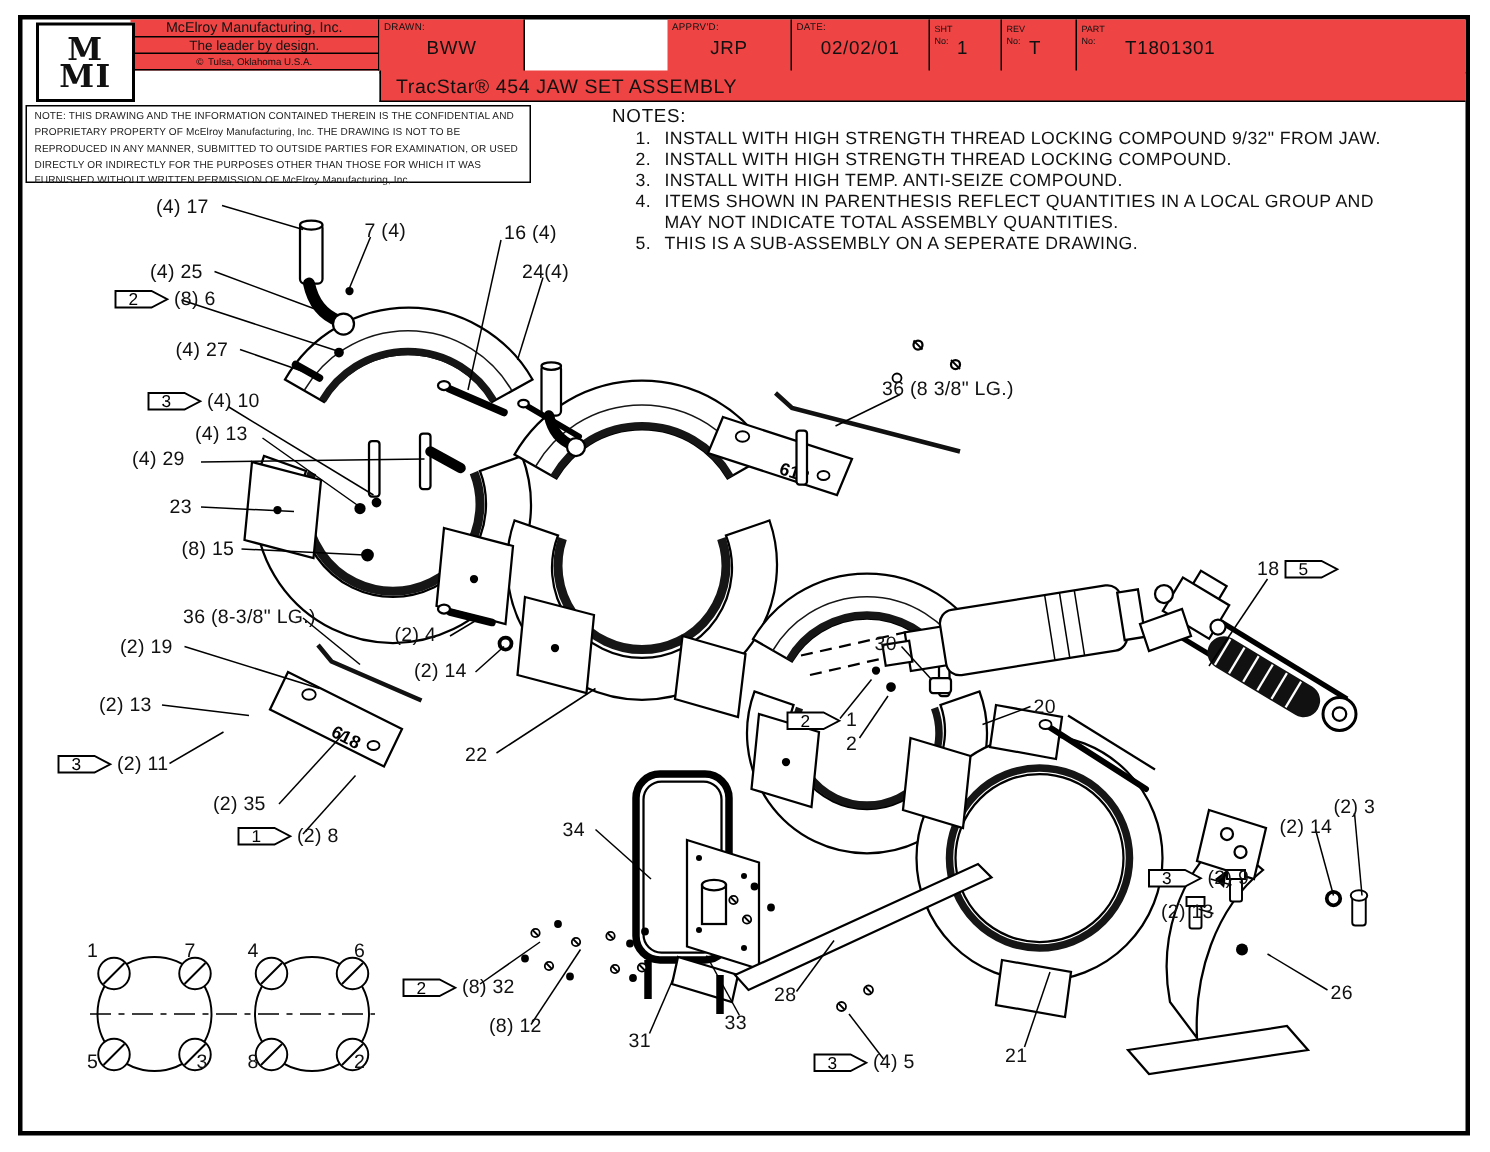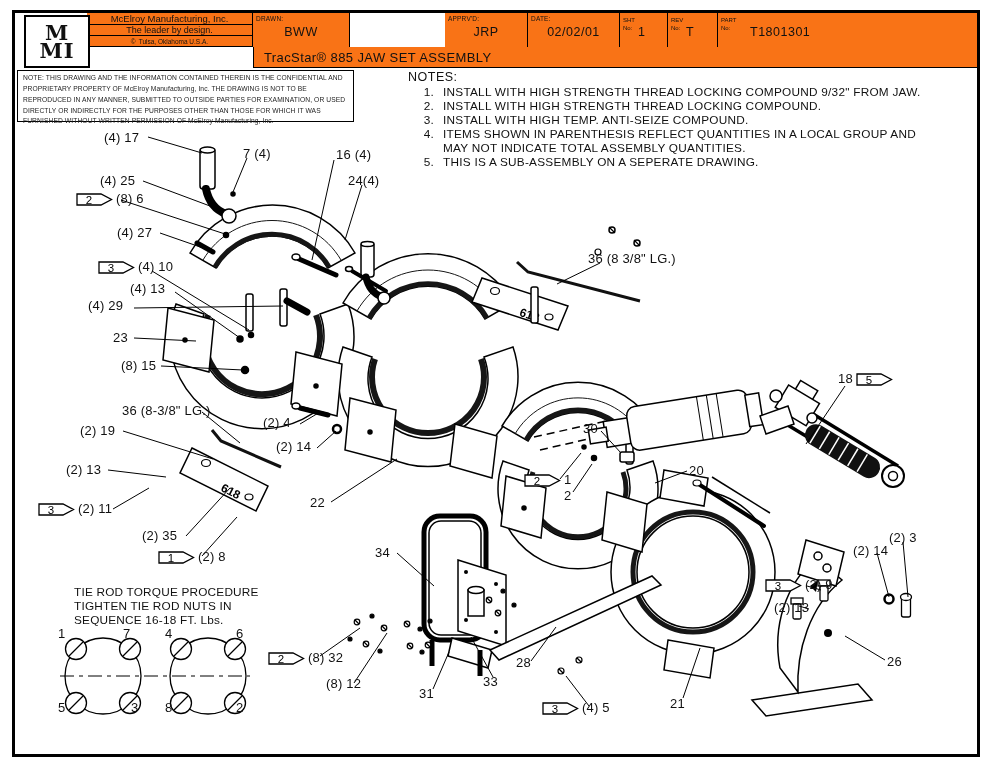--- a/index.html
+++ b/index.html
@@ -3,21 +3,21 @@
 <meta charset="utf-8">
 <style>
   html,body{margin:0;padding:0;background:#fff}
   body{width:993px;height:768px;position:relative;overflow:hidden;
        font-family:"Liberation Sans",sans-serif;color:#111;}
   .sheet{position:absolute;inset:0;background:#fff}
   svg.art{position:absolute;left:0;top:0;z-index:1}
   svg text{font-family:"Liberation Sans",sans-serif}
   .frame{position:absolute;left:12px;top:10px;width:968px;height:747px;
          border:3px solid #000;box-sizing:border-box;z-index:2;pointer-events:none}
-  .cell{position:absolute;box-sizing:border-box;background:#f97316;z-index:3;
+  .cell{position:absolute;box-sizing:border-box;background:#ef4444;z-index:3;
         border-right:1.5px solid #000;border-bottom:1.5px solid #000}
   .logo-box{position:absolute;left:24px;top:15px;width:62px;height:49px;z-index:4;
         border:2.5px solid #000;display:flex;flex-direction:column;align-items:center;
         justify-content:center;font-family:"DejaVu Serif",serif;font-weight:bold;
         font-size:21px;line-height:.85;letter-spacing:1px;background:#fff}
   .company{left:87px;top:13px;width:166px;height:34px;display:flex;flex-direction:column}
   .crow{flex:1;display:flex;align-items:center;justify-content:center;border-bottom:1px solid #000}
   .crow:last-child{border-bottom:none}
   .crow.c1{font-size:9.5px}.crow.c2{font-size:9px}.crow.c3{font-size:6.5px;gap:3px}
   .fcell{top:13px;height:36px}
@@ -351,21 +351,21 @@
 <div class="cell fcell small" style="left:668px;width:50px">
   <span class="lbl2"><span>REV</span><br><span>No:</span></span>
   <span class="val">T</span>
 </div>
 <div class="cell fcell part" style="left:718px;width:259px;border-right:none">
   <span class="lbl2"><span>PART</span><br><span>No:</span></span>
   <span class="val">T1801301</span>
 </div>
 
 <div class="cell titlebar" style="border-right:none">
-  <span>TracStar® 885 JAW SET ASSEMBLY</span>
+  <span>TracStar® 454 JAW SET ASSEMBLY</span>
 </div>
 
 <div class="fineprint">NOTE: THIS DRAWING AND THE INFORMATION CONTAINED THEREIN IS THE CONFIDENTIAL AND PROPRIETARY PROPERTY OF McElroy Manufacturing, Inc. THE DRAWING IS NOT TO BE REPRODUCED IN ANY MANNER, SUBMITTED TO OUTSIDE PARTIES FOR EXAMINATION, OR USED DIRECTLY OR INDIRECTLY FOR THE PURPOSES OTHER THAN THOSE FOR WHICH IT WAS FURNISHED WITHOUT WRITTEN PERMISSION OF McElroy Manufacturing, Inc.</div>
 
 <div class="notes">
   <div class="nh">NOTES:</div>
   <div class="ni">
         <span class="num">1.</span>
         <span>INSTALL WITH HIGH STRENGTH THREAD LOCKING COMPOUND 9/32" FROM JAW.</span>
       </div>
@@ -537,25 +537,20 @@
       </svg>
   <span>(2) 9</span>
     </div>
 <div class="co" style="left:774px;top:600px">
       <span>(2) 13</span>
     </div>
 <div class="co" style="left:887px;top:654px">
       <span>26</span>
     </div>
 
-<div class="tie">
-  <div>TIE ROD TORQUE PROCEDURE</div>
-  <div>TIGHTEN TIE ROD NUTS IN</div>
-  <div>SEQUENCE 16-18 FT. Lbs.</div>
-</div>
 <span class="seqnum" style="left:58px;top:626px">1</span>
 <span class="seqnum" style="left:123px;top:626px">7</span>
 <span class="seqnum" style="left:165px;top:626px">4</span>
 <span class="seqnum" style="left:236px;top:626px">6</span>
 <span class="seqnum" style="left:58px;top:700px">5</span>
 <span class="seqnum" style="left:131px;top:700px">3</span>
 <span class="seqnum" style="left:165px;top:700px">8</span>
 <span class="seqnum" style="left:236px;top:700px">2</span>
 
 </div>

